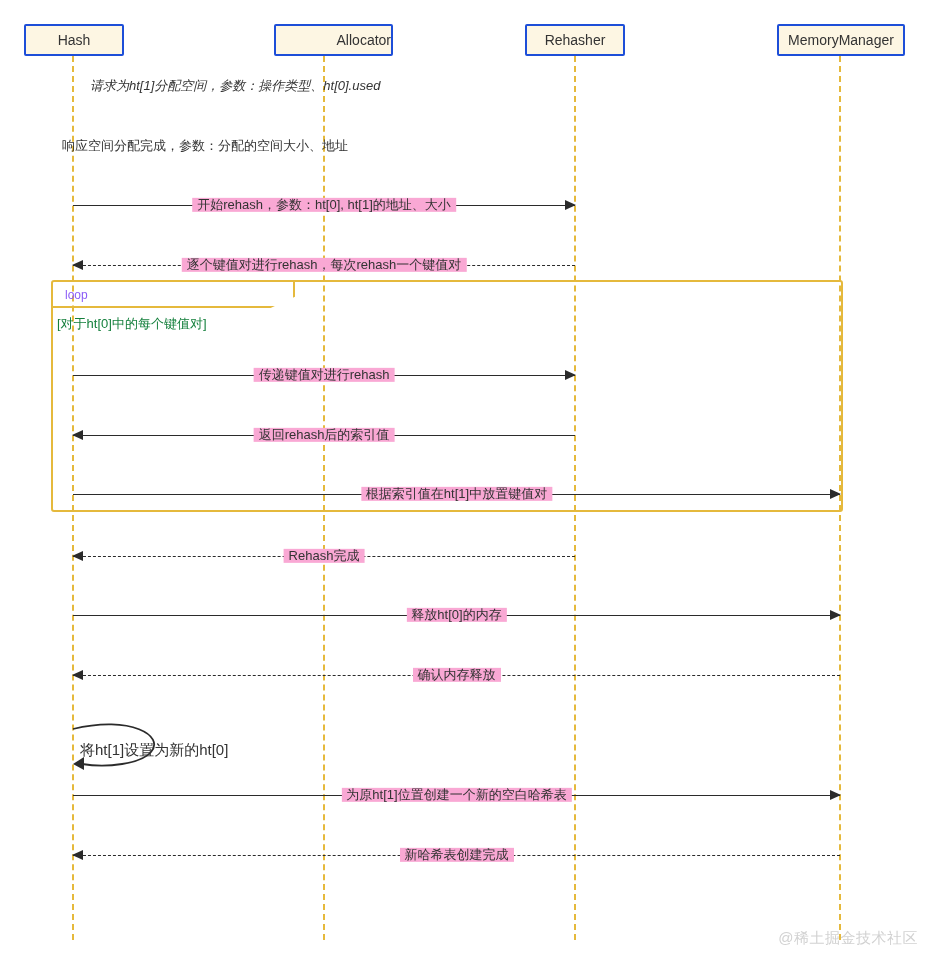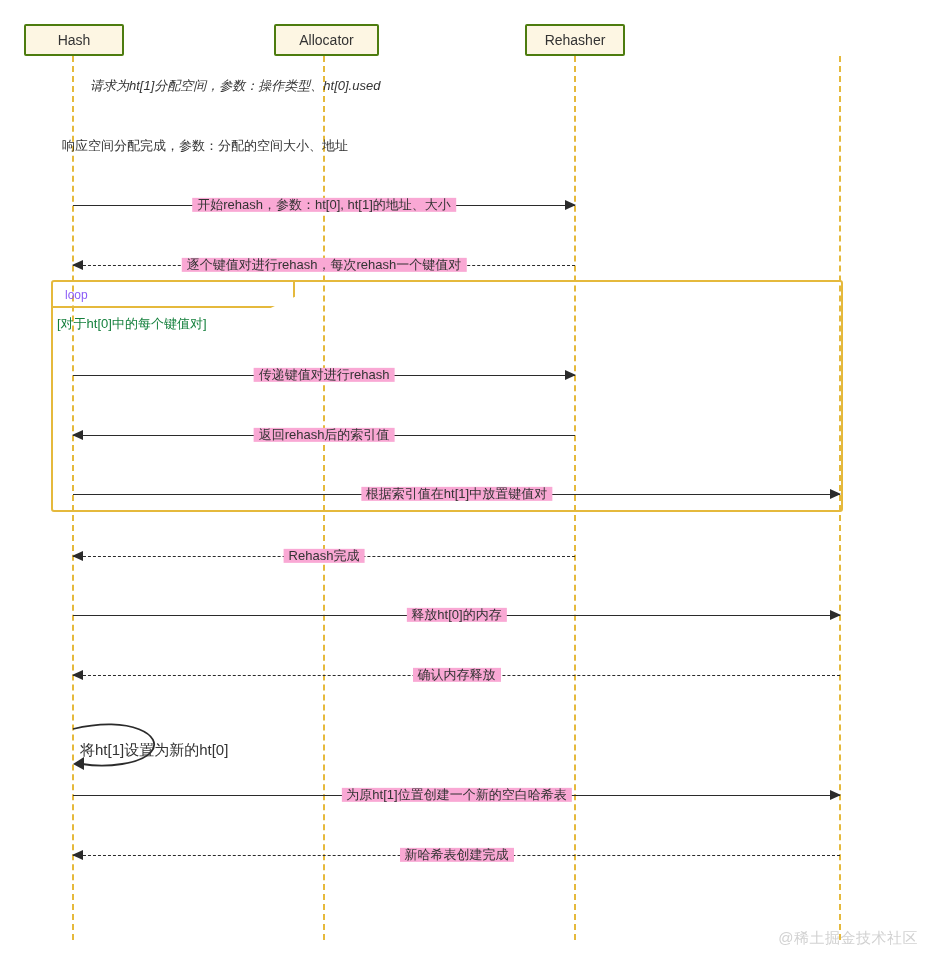--- a/index.html
+++ b/index.html
@@ -8,21 +8,21 @@
     font-family:"Liberation Sans","DejaVu Sans",sans-serif;
     color:#333333;
   }
   #diagram{position:absolute;left:0;top:0;width:932px;height:960px;}
 
   
   .participant{
     position:absolute;
     box-sizing:border-box;
     background:#FDF6E3;
-    border:2px solid #4d7c0f;
+    border:2px solid #1d4ed8;
     border-radius:2px;
     display:flex;align-items:center;justify-content:center;
     font-size:14px;
     color:#333333;
     white-space:nowrap;
     height:32px;
     top:24px;
   }
 
   
@@ -142,25 +142,28 @@
   <div class="fragment" style="left:51px;top:280px;width:792px;height:232px;"></div>
   <div class="fragment-label-shape" style="left:51px;top:280px;width:244px;height:28px;
               border-top:none;border-left:none;
               clip-path:polygon(0 0,100% 0,100% 60%,90% 100%,0 100%);"></div>
   <div class="fragment-label" style="left:57px;top:285px;">loop</div>
   <div class="fragment-cond" style="left:57px;top:315px;">[对于ht[0]中的每个键值对]</div>
 
   <div class="participant" style="left:24px;width:100px;">
     <span>Hash</span>
   </div>
-  <div class="participant" style="left:274px;width:105px;">
+  <div class="participant" style="left:274px;width:119px;justify-content:flex-end;">
     <span>Allocator</span>
   </div>
   <div class="participant" style="left:525px;width:100px;">
     <span>Rehasher</span>
+  </div>
+  <div class="participant" style="left:777px;width:128px;">
+    <span>MemoryManager</span>
   </div>
 
   <div class="msg right textonly" style="left:73px;top:86px;width:251px;">
     <div class="label" style="left:12px;transform:translate(0,-50%);font-style:italic;">请求为ht[1]分配空间，参数：操作类型、ht[0].used</div>
   </div>
 
   <div class="msg left dashed textonly" style="left:73px;top:146px;width:251px;">
     <div class="label" style="left:-16px;transform:translate(0,-50%);">响应空间分配完成，参数：分配的空间大小、地址</div>
   </div>
 

